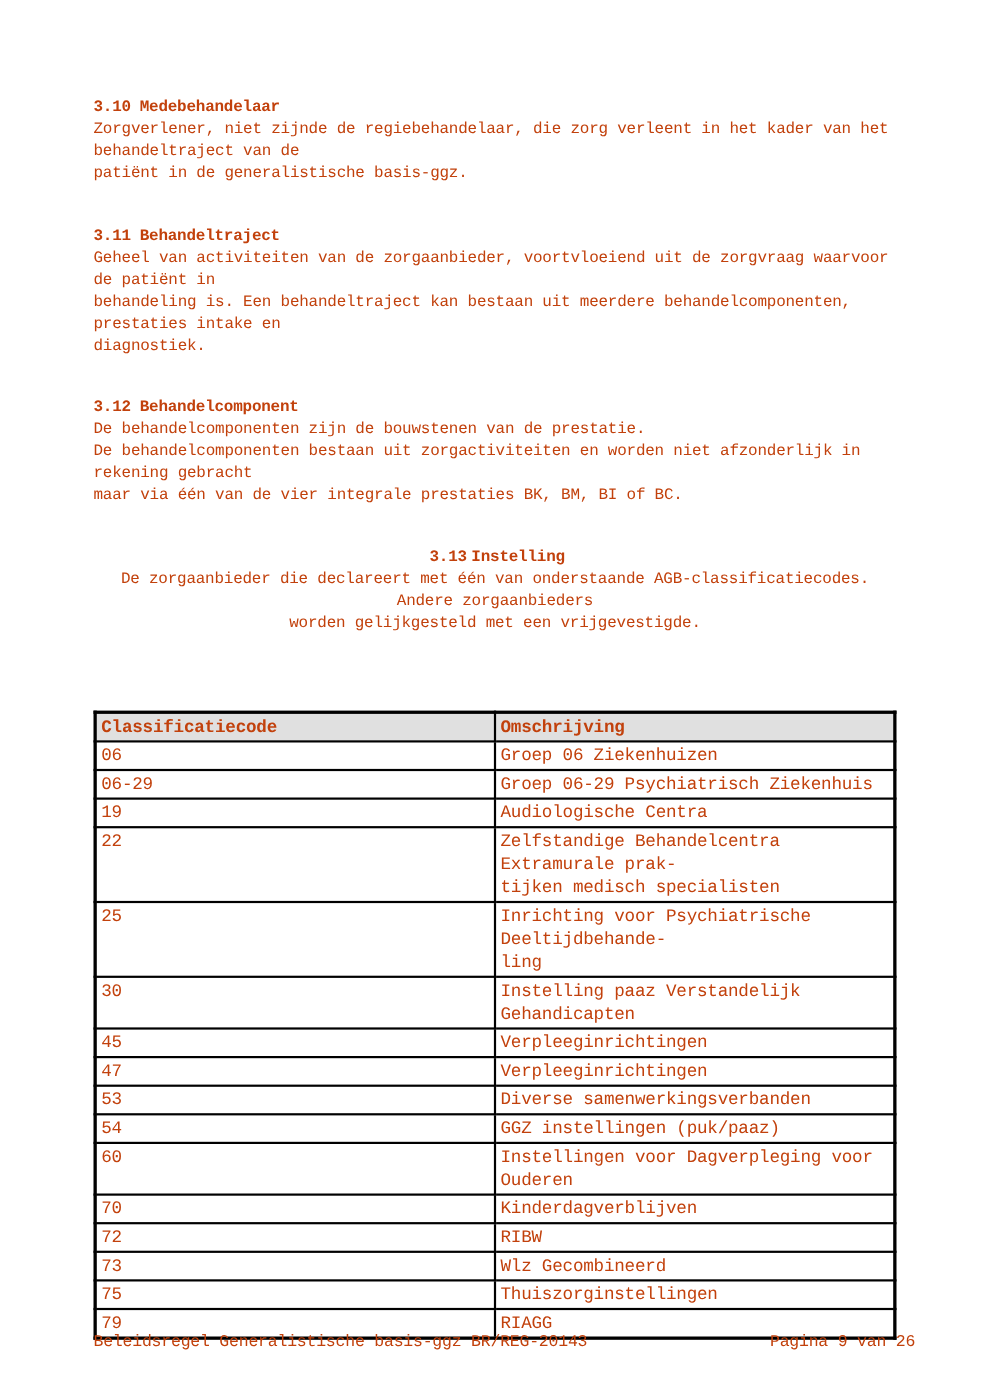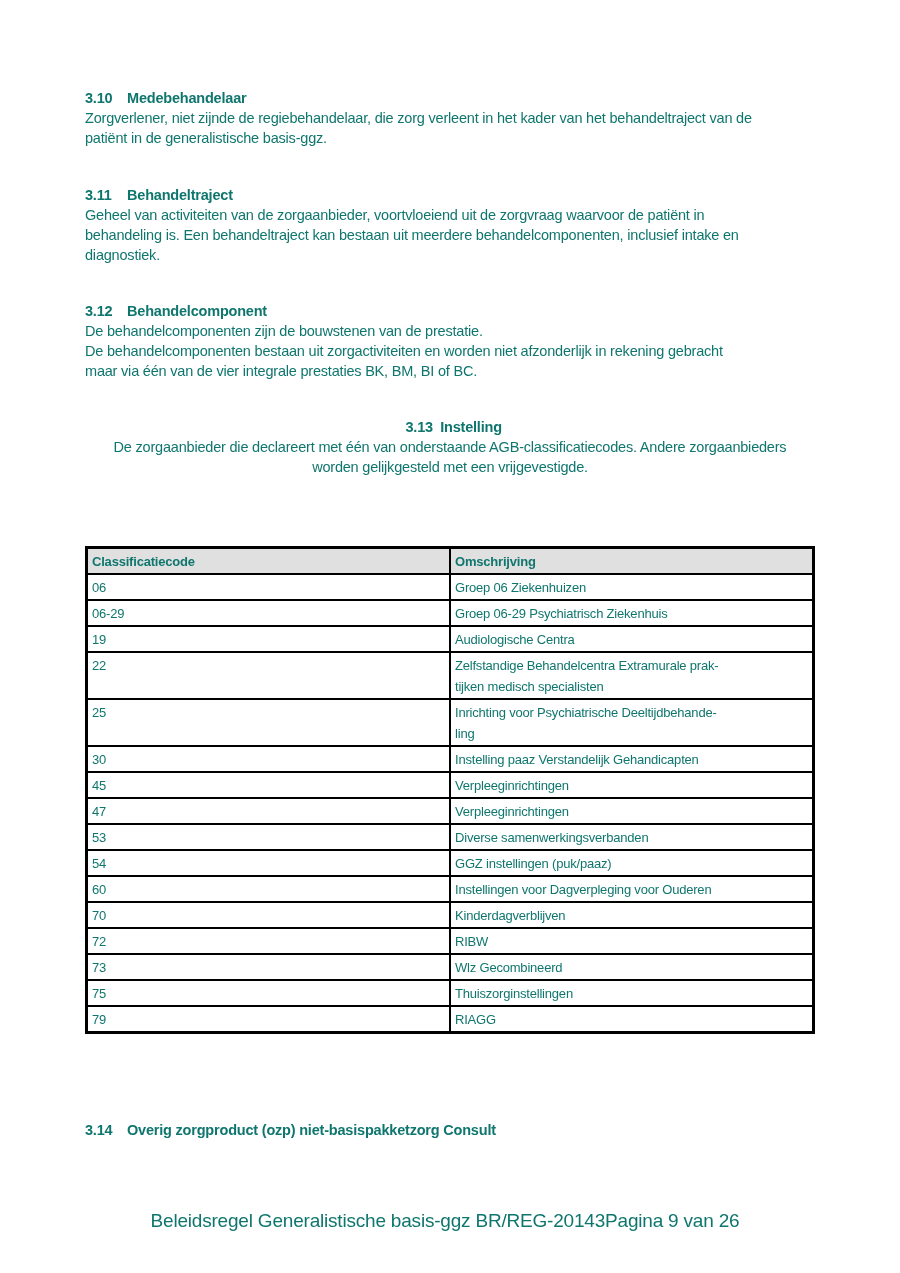--- a/index.html
+++ b/index.html
@@ -1,22 +1,22 @@
 <!DOCTYPE html>
 <html><head>
 <meta charset="utf-8">
 <style>
   html, body { margin: 0; padding: 0; background: #ffffff; }
   .page {
     position: relative;
     width: 900px;
     height: 1273px;
     background: #ffffff;
-    font-family: Liberation Sans, sans-serif;
-    color: #0f766e;
+    font-family: Liberation Mono, monospace;
+    color: #c2410c;
     overflow: hidden;
   }
   .content {
     position: absolute;
     left: 85px;
     top: 88px;
     width: 730px;
   }
   .sec-heading {
     font-size: 14.5px;
@@ -40,44 +40,44 @@
   .sec-313 { margin-top: 36px; text-align: center; }
   .clastable {
     margin-top: 69px;
     width: 730px;
     border-collapse: collapse;
     table-layout: fixed;
     border: 3px solid #000000;
   }
   .clastable th, .clastable td {
     border: 2px solid #000000;
-    font-size: 13px;
+    font-size: 16px;
     line-height: 21px;
     letter-spacing: -0.2px;
     padding: 2px 4px 1px 4px;
     vertical-align: top;
     text-align: left;
     white-space: pre-line;
     overflow: hidden;
   }
   .clastable th {
     background: #e0e0e0;
     font-weight: bold;
   }
   .col-code { width: 361px; }
   .col-desc { width: 361px; }
   .sec-314 { margin-top: 86px; }
   .footer {
     position: absolute;
     left: 85px;
-    right: 95px;
+    right: 68px;
     top: 1212px;
     display: flex;
-    justify-content: center;
-    font-size: 19px;
+    justify-content: space-between;
+    font-size: 15px;
     line-height: 18px;
     letter-spacing: -0.2px;
   }
 </style>
 </head>
 <body>
 
 <div class="page">
   <div class="content">
 
@@ -87,21 +87,21 @@
       </div>
       <div class="para">Zorgverlener, niet zijnde de regiebehandelaar, die zorg verleent in het kader van het behandeltraject van de
 patiënt in de generalistische basis-ggz.</div>
     </div>
 
     <div class="section sec-311">
       <div class="sec-heading">
         <span class="num">3.11</span><span>Behandeltraject</span>
       </div>
       <div class="para">Geheel van activiteiten van de zorgaanbieder, voortvloeiend uit de zorgvraag waarvoor de patiënt in
-behandeling is. Een behandeltraject kan bestaan uit meerdere behandelcomponenten, inclusief intake en
+behandeling is. Een behandeltraject kan bestaan uit meerdere behandelcomponenten, prestaties intake en
 diagnostiek.</div>
     </div>
 
     <div class="section sec-312">
       <div class="sec-heading">
         <span class="num">3.12</span><span>Behandelcomponent</span>
       </div>
       <div class="para">De behandelcomponenten zijn de bouwstenen van de prestatie.</div>
       <div class="para">De behandelcomponenten bestaan uit zorgactiviteiten en worden niet afzonderlijk in rekening gebracht
 maar via één van de vier integrale prestaties BK, BM, BI of BC.</div>

